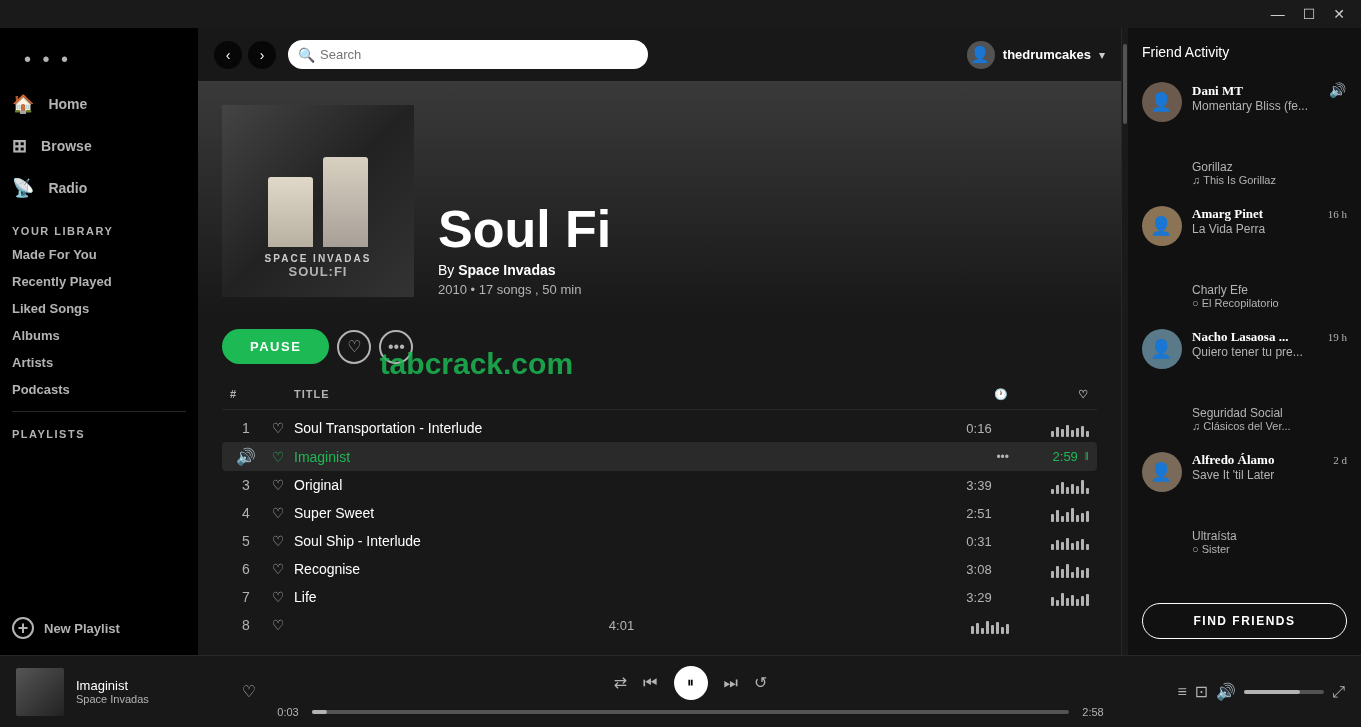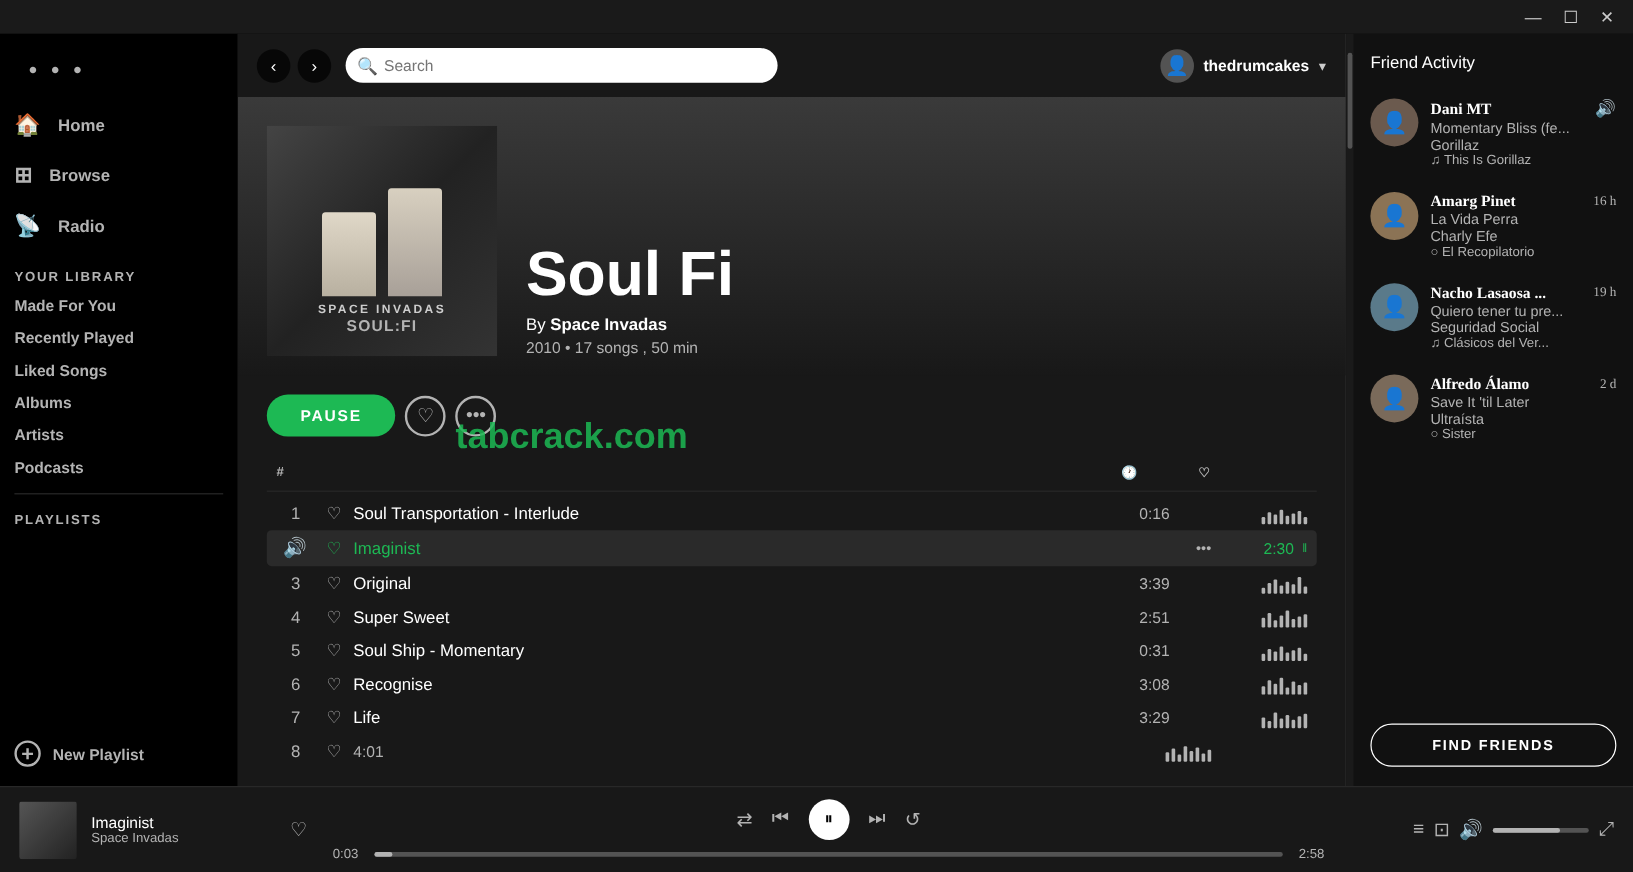--- a/index.html
+++ b/index.html
@@ -344,21 +344,21 @@
       text-align: center;
     }
     .track-title {
       font-size: 14px;
       color: #fff;
     }
     .track-title.playing { color: #1db954; }
     .track-time {
       font-size: 13px;
       color: #b3b3b3;
-      text-align: left;
+      text-align: center;
     }
     .track-bars {
       display: flex;
       align-items: flex-end;
       gap: 2px;
       justify-content: flex-end;
       height: 18px;
     }
     .bar {
       width: 3px;
@@ -442,20 +442,21 @@
       white-space: nowrap;
       overflow: hidden;
       text-overflow: ellipsis;
     }
     .friend-artist {
       font-size: 12px;
       color: #b3b3b3;
       white-space: nowrap;
       overflow: hidden;
       text-overflow: ellipsis;
+      margin-top: 47px;
     }
     .friend-playlist {
       font-size: 11px;
       color: #b3b3b3;
       display: flex;
       align-items: center;
       gap: 3px;
     }
     .find-friends-btn {
       margin: 12px 14px 16px;
@@ -731,20 +732,21 @@
         <button class="pause-btn">PAUSE</button>
         <button class="heart-btn">♡</button>
         <button class="more-btn">•••</button>
       </div>
 
       <div style="padding: 0 24px;">
 
         <div class="track-list-header">
           <div class="track-list-header-cell">#</div>
           <div class="track-list-header-cell"></div>
+          <div class="track-list-header-cell">TITLE</div>
           <div class="track-list-header-cell right">🕐</div>
           <div class="track-list-header-cell right">♡</div>
         </div>
 
         <div class="track-row-grid">
           <div class="track-num">1</div>
           <div class="track-heart">♡</div>
           <div class="track-title">Soul Transportation - Interlude</div>
           <div class="track-time">0:16</div>
           <div class="track-bars">
@@ -760,21 +762,21 @@
         </div>
 
         <div class="track-row-grid playing">
           <div class="playing-indicator">🔊</div>
           <div class="track-heart" style="color:#1db954;">♡</div>
           <div class="track-title playing">Imaginist</div>
           <div style="display:flex;align-items:center;gap:6px;justify-content:flex-end;">
             <span style="color:#b3b3b3;font-size:12px;">•••</span>
           </div>
           <div style="display:flex; align-items:center; gap:3px; justify-content:flex-end;">
-            <span style="color:#1db954; font-size:13px;">2:30</span>
+            <span style="color:#1db954; font-size:13px;">2:59</span>
             <span style="color:#1db954; font-size:10px; margin-left:4px;">‖</span>
           </div>
         </div>
 
         <div class="track-row-grid">
           <div class="track-num">3</div>
           <div class="track-heart">♡</div>
           <div class="track-title">Original</div>
           <div class="track-time">3:39</div>
           <div class="track-bars">
@@ -802,21 +804,21 @@
               <div class="bar" style="height:14px;"></div>
               <div class="bar" style="height:7px;"></div>
               <div class="bar" style="height:9px;"></div>
               <div class="bar" style="height:11px;"></div>
           </div>
         </div>
 
         <div class="track-row-grid">
           <div class="track-num">5</div>
           <div class="track-heart">♡</div>
-          <div class="track-title">Soul Ship - Momentary</div>
+          <div class="track-title">Soul Ship - Interlude</div>
           <div class="track-time">0:31</div>
           <div class="track-bars">
             <div class="bar" style="height:6px;"></div>
               <div class="bar" style="height:10px;"></div>
               <div class="bar" style="height:8px;"></div>
               <div class="bar" style="height:12px;"></div>
               <div class="bar" style="height:7px;"></div>
               <div class="bar" style="height:9px;"></div>
               <div class="bar" style="height:11px;"></div>
               <div class="bar" style="height:6px;"></div>

